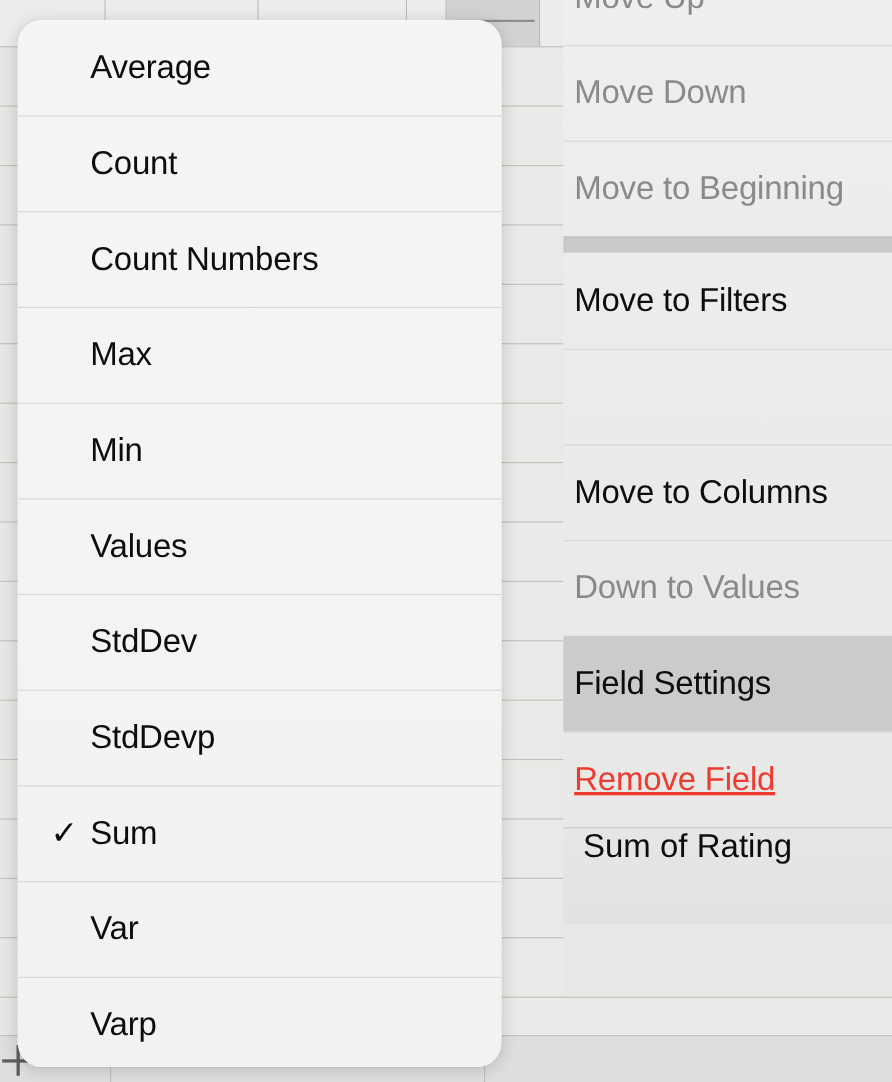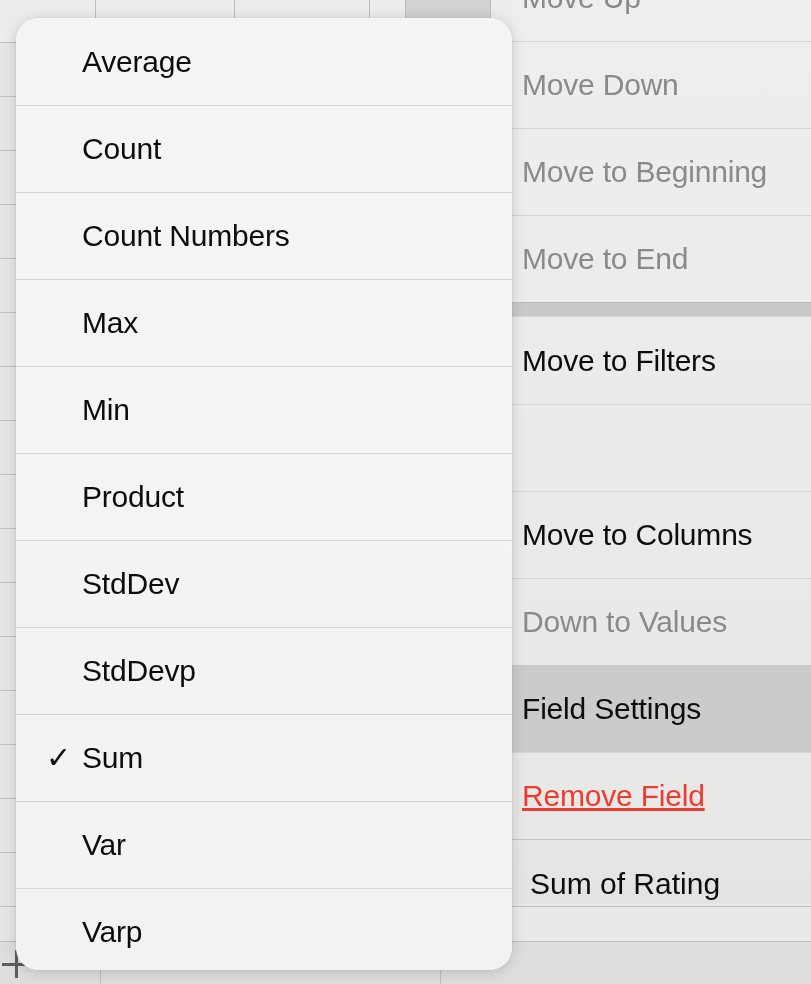--- a/index.html
+++ b/index.html
@@ -152,33 +152,32 @@
     position: relative;
     height: 13px;
     background: #c9c9c8;
     border-top: 1px solid #bdbdbc;
     border-bottom: 1px solid #d4d4d3;
   }
   #context-menu-footer {
     position: relative;
     height: 87px;
     display: flex;
-    align-items: center;
     padding-left: 18px;
     font-size: 30px;
     color: #0d0d0d;
     background: linear-gradient(180deg,#e6e6e5 0%,#e2e2e1 100%);
     border-top: 1px solid #c6c6c5;
   }
 
   
   #aggregate-popup {
     left: 16px;
     top: 18px;
-    width: 496px;
+    width: 440px;
     height: 952px;
     border-radius: 22px;
     background: linear-gradient(180deg,#f5f5f4 0%,#f2f2f1 100%);
     box-shadow: 0 2px 14px rgba(0,0,0,0.16), 0 0 0 0.5px rgba(0,0,0,0.05);
     overflow: hidden;
   }
   #aggregate-popup .menu-item {
     height: 87px;
     padding-left: 30px;
   }
@@ -248,24 +247,20 @@
     <span class="item-label">Move Up</span>
   </div>
   <div class="menu-item disabled">
     <span class="divider"></span>
     <span class="item-label">Move Down</span>
   </div>
   <div class="menu-item disabled">
     <span class="divider"></span>
     <span class="item-label">Move to Beginning</span>
   </div>
-  <div class="menu-item disabled">
-    <span class="divider"></span>
-    <span class="item-label">Move to End</span>
-  </div>
 
   <div class="group-gap"></div>
 
   <div class="menu-item first">
 
     <span class="item-label">Move to Filters</span>
   </div>
   <div class="menu-item">
     <span class="divider"></span>
   </div>
@@ -319,21 +314,21 @@
 
   <div class="menu-item">
     <span class="divider"></span>
     <span class="check-slot"></span>
     <span class="item-label">Min</span>
   </div>
 
   <div class="menu-item">
     <span class="divider"></span>
     <span class="check-slot"></span>
-    <span class="item-label">Product</span>
+    <span class="item-label">Values</span>
   </div>
 
   <div class="menu-item">
     <span class="divider"></span>
     <span class="check-slot"></span>
     <span class="item-label">StdDev</span>
   </div>
 
   <div class="menu-item">
     <span class="divider"></span>

